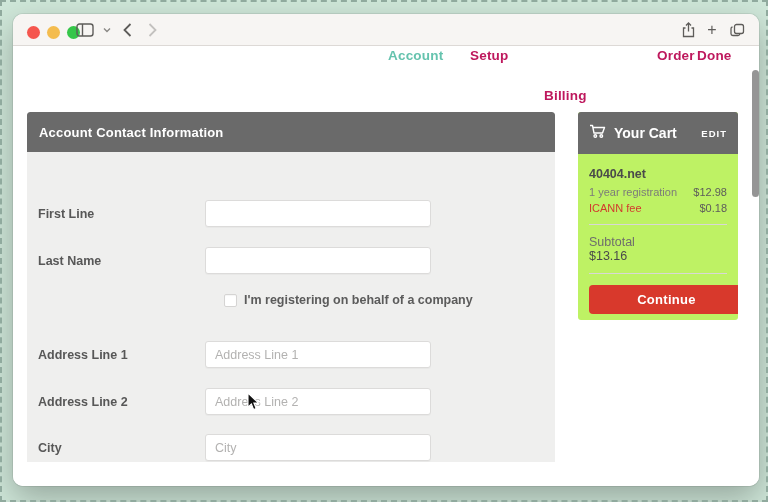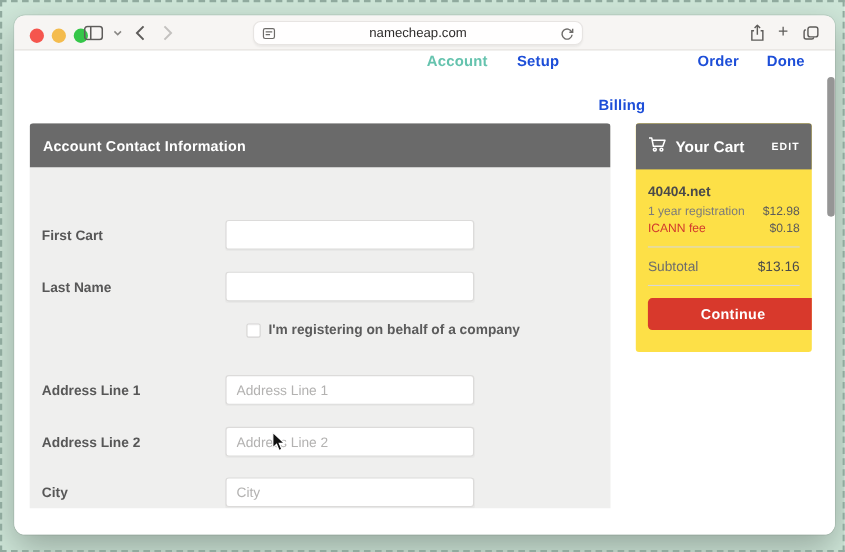--- a/index.html
+++ b/index.html
@@ -44,26 +44,26 @@
     display:flex; align-items:center;
   }
   .urlbar .pagefmt { position:absolute; left:7px; top:4px; color:#6d6b69; }
   .urlbar .reload  { position:absolute; right:7px; top:4px; color:#6d6b69; }
   .url-text { flex:1; text-align:center; font-size:12px; color:#2e2c2b; }
   .share-btn { left:664px; width:22px; }
   .newtab-btn { left:688px; width:22px; font-size:16px; font-weight:400; color:#5e5c5a; }
   .tabs-btn { left:712px; width:24px; }
   
   .page { position:absolute; left:0; top:32px; right:0; bottom:0; background:#ffffff; overflow:hidden; }
-  .nav-item { position:absolute; top:2px; font-size:13.5px; font-weight:700; color:#1d4ed8; letter-spacing:.2px; }
+  .nav-item { position:absolute; top:2px; font-size:13.5px; font-weight:700; color:#be185d; letter-spacing:.2px; }
   .nav-item.active { color:#65c3ae; }
   .nav-account { left:375px; }
   .nav-setup   { left:457px; }
   .nav-billing { left:531px;margin-top:40px; }
-  .nav-order   { left:621px; }
+  .nav-order   { left:644px; }
   .nav-done    { left:684px; }
   
   .form-panel {
     position:absolute; left:14px; top:66px; width:528px; height:350px;
     background:#efefee; border-radius:3px 3px 0 0; overflow:hidden;
   }
   .panel-header {
     height:40px; background:#6a6a6a; border-radius:3px 3px 0 0;
     display:flex; align-items:center; padding-left:12px;
     color:#ffffff; font-size:13px; font-weight:700; letter-spacing:.2px;
@@ -80,35 +80,35 @@
   .f-input::placeholder { color:#b3b2b1; opacity:1; }
   .checkbox-row { position:absolute; left:178px; top:181px; display:flex; align-items:center;margin-left:19px; }
   .checkbox {
     width:13px; height:13px; background:#fff; border:1px solid #d5d4d3; border-radius:2px;
     box-shadow:inset 0 1px 1px rgba(0,0,0,.04);
   }
   .checkbox-label { margin-left:7px; font-size:12.5px; font-weight:700; color:#5b5b5b; }
   
   .cart {
     position:absolute; left:565px; top:66px; width:160px; height:208px;
-    background:#fde047; border-radius:3px; overflow:hidden;
+    background:#bef264; border-radius:3px; overflow:hidden;
   }
   .cart-header {
     height:42px; background:#6a6a6a; display:flex; align-items:center; padding:0 11px;
     color:#fff;
   }
   .cart-title { font-size:14px; font-weight:700; margin-left:7px; flex:1; }
   .cart-edit { font-size:9.5px; font-weight:700; letter-spacing:1px; color:#fff; cursor:pointer; }
   .cart-body { padding:13px 11px 0 11px; }
   .cart-domain { font-size:12.5px; font-weight:700; color:#4a4a4a; margin-bottom:5px; }
   .cart-line { display:flex; justify-content:space-between; font-size:11px; color:#7c7b7a; margin-bottom:4px; }
   .cart-line .price { color:#5d5c5b; }
   .cart-line.fee .lbl { color:#d23a2d; }
   .cart-divider { border:none; border-top:1px solid #d8d7d6; margin:10px 0; }
-  .subtotal-row { display:flex; justify-content:space-between; font-size:12.5px; color:#6e6d6c; }
+  .subtotal-row { display:flex; justify-content:space-between; font-size:12.5px; color:#6e6d6c;flex-direction:column; }
   .subtotal-row .price { color:#4a4a4a; }
   .continue-btn {
     display:block; width:155px; height:29px; margin:11px auto 0 auto;
     background:#d8392c; border:none; border-radius:4px;
     color:#fff; font-family:inherit; font-size:13px; font-weight:700; letter-spacing:.3px;
     cursor:pointer;
   }
   
   .scroll-thumb {
     position:absolute; left:739px; top:24px; width:7px; height:127px;
@@ -142,36 +142,20 @@
       <svg width="9" height="14" viewBox="0 0 9 14" fill="none" stroke="currentColor" stroke-width="1.8">
         <polyline points="7.5,1 1.5,7 7.5,13"></polyline>
       </svg>
     </span>
     <span class="tb-icon fwd-btn">
       <svg width="9" height="14" viewBox="0 0 9 14" fill="none" stroke="currentColor" stroke-width="1.8">
         <polyline points="1.5,1 7.5,7 1.5,13"></polyline>
       </svg>
     </span>
 
-    <div class="urlbar">
-      <span class="pagefmt">
-        <svg width="13" height="13" viewBox="0 0 13 13" fill="none" stroke="currentColor" stroke-width="1.1">
-          <rect x="1.5" y="2" width="10" height="9" rx="1.5"></rect>
-          <line x1="3.5" y1="5" x2="9.5" y2="5"></line>
-          <line x1="3.5" y1="7.5" x2="7.5" y2="7.5"></line>
-        </svg>
-      </span>
-      <span class="url-text">namecheap.com</span>
-      <span class="reload">
-        <svg width="13" height="13" viewBox="0 0 13 13" fill="none" stroke="currentColor" stroke-width="1.3">
-          <path d="M10.8 5.2 A4.6 4.6 0 1 0 11.1 7.6"></path>
-          <polyline points="11.6,2.2 11.6,5.3 8.6,5.3" fill="none"></polyline>
-        </svg>
-      </span>
-    </div>
 
     <span class="tb-icon share-btn">
       <svg width="13" height="16" viewBox="0 0 13 16" fill="none" stroke="currentColor" stroke-width="1.3">
         <path d="M3.5 6 H1.5 V14.5 H11.5 V6 H9.5"></path>
         <line x1="6.5" y1="1.5" x2="6.5" y2="9.5"></line>
         <polyline points="4,3.5 6.5,1 9,3.5"></polyline>
       </svg>
     </span>
     <span class="tb-icon newtab-btn">+</span>
     <span class="tb-icon tabs-btn">
@@ -186,21 +170,21 @@
 
     <span class="nav-item nav-account active">Account</span>
     <span class="nav-item nav-setup">Setup</span>
     <span class="nav-item nav-billing">Billing</span>
     <span class="nav-item nav-order">Order</span>
     <span class="nav-item nav-done">Done</span>
 
     <div class="form-panel">
       <div class="panel-header">Account Contact Information</div>
 
-      <span class="f-label" style="top:95px">First Cart</span>
+      <span class="f-label" style="top:95px">First Line</span>
       <input class="f-input" style="top: 88px;" placeholder="">
 
       <span class="f-label" style="top:142px">Last Name</span>
       <input class="f-input" style="top: 135px;" placeholder="">
 
       <div class="checkbox-row">
         <span class="checkbox"></span>
         <span class="checkbox-label">I'm registering on behalf of a company</span>
       </div>
 

